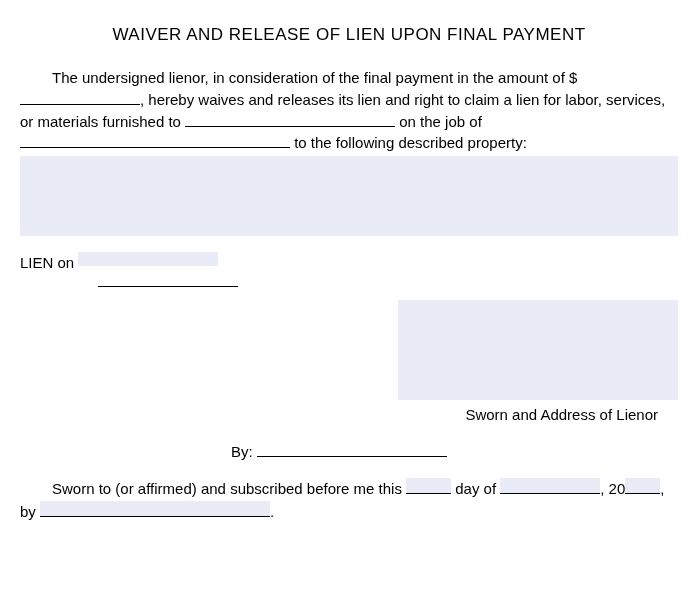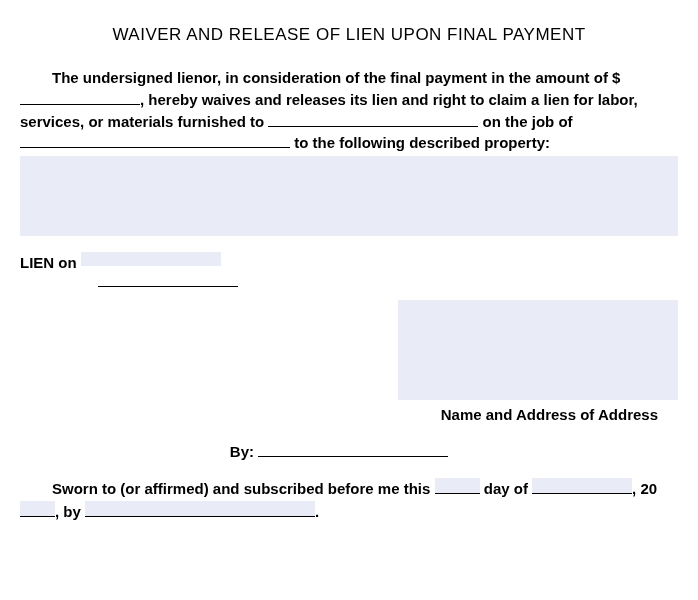--- a/index.html
+++ b/index.html
@@ -1,19 +1,18 @@
 <!DOCTYPE html>
 <html><head>
   <meta charset="utf-8">
   <style>
     * {
       margin: 0;
       padding: 0;
       box-sizing: border-box;
-      font-weight: bold;
     }
     body {
       font-family: Arial, Helvetica, sans-serif;
       font-size: 15px;
       color: #000;
       background: #fff;
       width: 698px;
       height: 600px;
       padding: 25px 20px;
       position: relative;
@@ -84,21 +83,21 @@
 <div class="large-box"></div>
 
 <div class="dated-row">
   <span>LIEN on </span><span class="blue-inline" style="width:140px; height:14px; position:relative; top:-2px;"></span>
 </div>
 <div>
   <span style="display:inline-block; width:78px;"></span><span class="underline-blank" style="width:140px;"></span>
 </div>
 
 <div class="lienor-box"></div>
-<div class="lienor-label">Name and Address of Address</div>
+<div class="lienor-label">Sworn and Address of Lienor</div>
 
 <div class="by-row">
   <span>By: </span><span class="underline-blank" style="width:190px;"></span>
 </div>
 
 <div class="sworn-section">
   <span class="indent"></span><span>Sworn to (or affirmed) and subscribed before me this </span><span class="blue-inline underline-blank" style="width:45px; height:16px;"></span><span> day of </span><span class="blue-inline underline-blank" style="width:100px; height:16px;"></span><span>, 20</span><span class="blue-inline underline-blank" style="width:35px; height:16px;"></span><span>, by </span><span class="blue-inline underline-blank" style="width:230px; height:16px;"></span><span>.</span>
 </div>
 
 </body></html>

